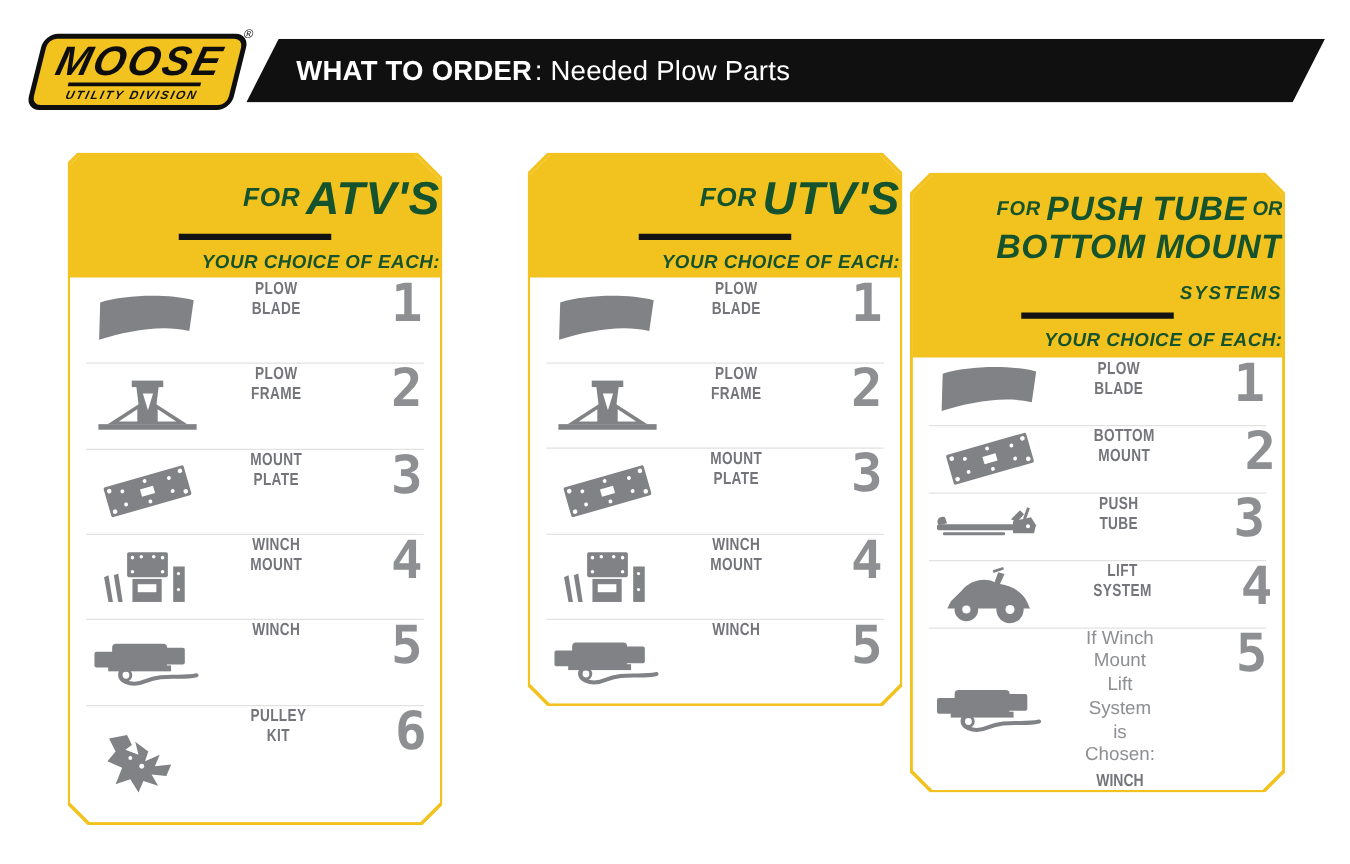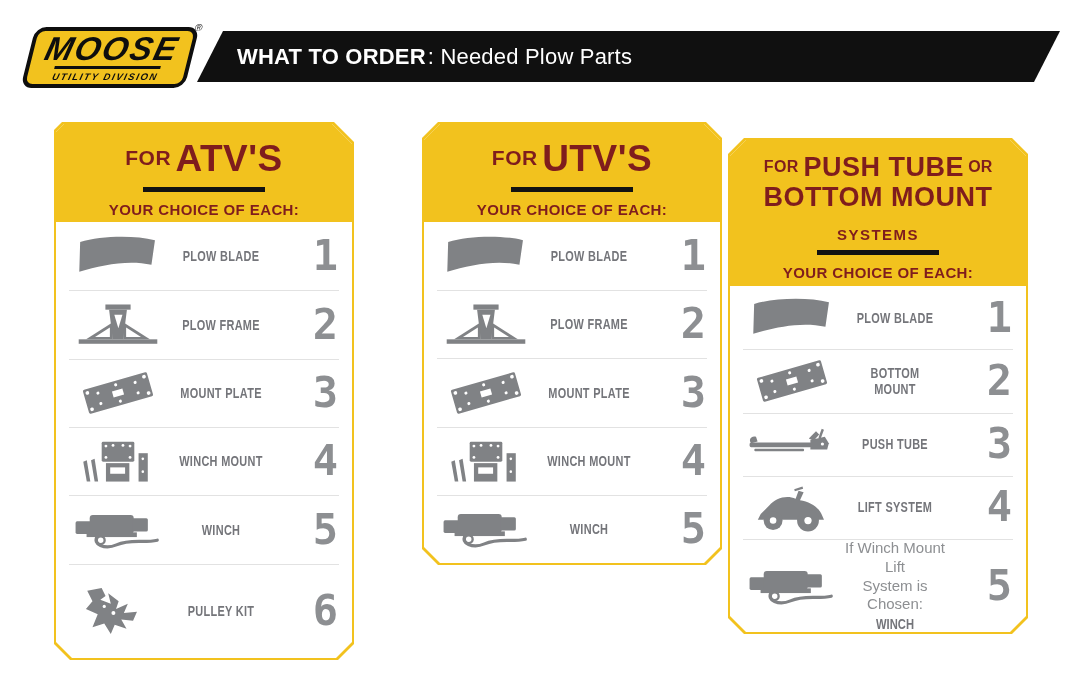--- a/index.html
+++ b/index.html
@@ -35,34 +35,34 @@
 
   
   .card { position:absolute; background:#F2C21E; }
   .card-inner { position:absolute; inset:2px; background:#ffffff; display:flex; flex-direction:column; }
   .clip-a { clip-path:polygon(8px 0, calc(100% - 20px) 0, 100% 20px, 100% calc(100% - 16px), calc(100% - 16px) 100%, 16px 100%, 0 calc(100% - 16px), 0 8px); }
   .clip-b { clip-path:polygon(16px 0, calc(100% - 16px) 0, 100% 16px, 100% calc(100% - 16px), calc(100% - 16px) 100%, 16px 100%, 0 calc(100% - 16px), 0 16px); }
   .card-1 { left:54px;  top:122px; width:300px; height:538px; }
   .card-2 { left:390px; top:122px; width:300px; height:443px;margin-left:32px; }
   .card-3 { left:728px; top:138px; width:300px; height:496px; }
 
-  .card-head { background:#F2C21E; text-align:center; color:#7f1d1d; flex-shrink:0; }
+  .card-head { background:#F2C21E; text-align:right; color:#14532d; flex-shrink:0;font-style:italic; }
   .card-1 .card-head, .card-2 .card-head { height:98px;  padding-top:14px; }
   .card-3 .card-head { height:146px; padding-top:12px; }
   .for-small { font-size:21px; font-weight:bold; vertical-align:6px; letter-spacing:0.5px; }
   .head-big  { font-size:37px; font-weight:bold; letter-spacing:0.5px; }
   .card-3 .for-small, .card-3 .or-small { font-size:16px; font-weight:bold; vertical-align:4px; }
   .card-3 .head-big { font-size:27px; }
   .head-line2 { font-size:27px; font-weight:bold; line-height:1.05; letter-spacing:0.5px; }
   .head-line3 { font-size:15px; font-weight:bold; letter-spacing:1.5px; margin-top:15px; }
   .head-rule { width:122px; height:5px; background:#121212; margin:7px auto 9px; }
   .head-sub  { font-size:15px; font-weight:bold; letter-spacing:0.4px; }
 
   .rows { flex:1; display:flex; flex-direction:column; }
-  .row { flex:1; display:flex; align-items:center; position:relative; padding:0 14px; }
+  .row { flex:1; display:flex; position:relative; padding:0 14px;gap:28px; }
   .row-tall { flex:1.38; }
   .row + .row::before {
     content:""; position:absolute; top:0; left:13px; right:13px; height:1px; background:#E2E2E2;
   }
   .icon-box { width:96px; flex-shrink:0; display:flex; align-items:center; justify-content:center; }
   .row-label {
     flex:1; text-align:center; color:#74757A; font-weight:bold; font-size:14px;
     letter-spacing:0.4px; transform:scaleX(0.78);
   }
   .row-num {

